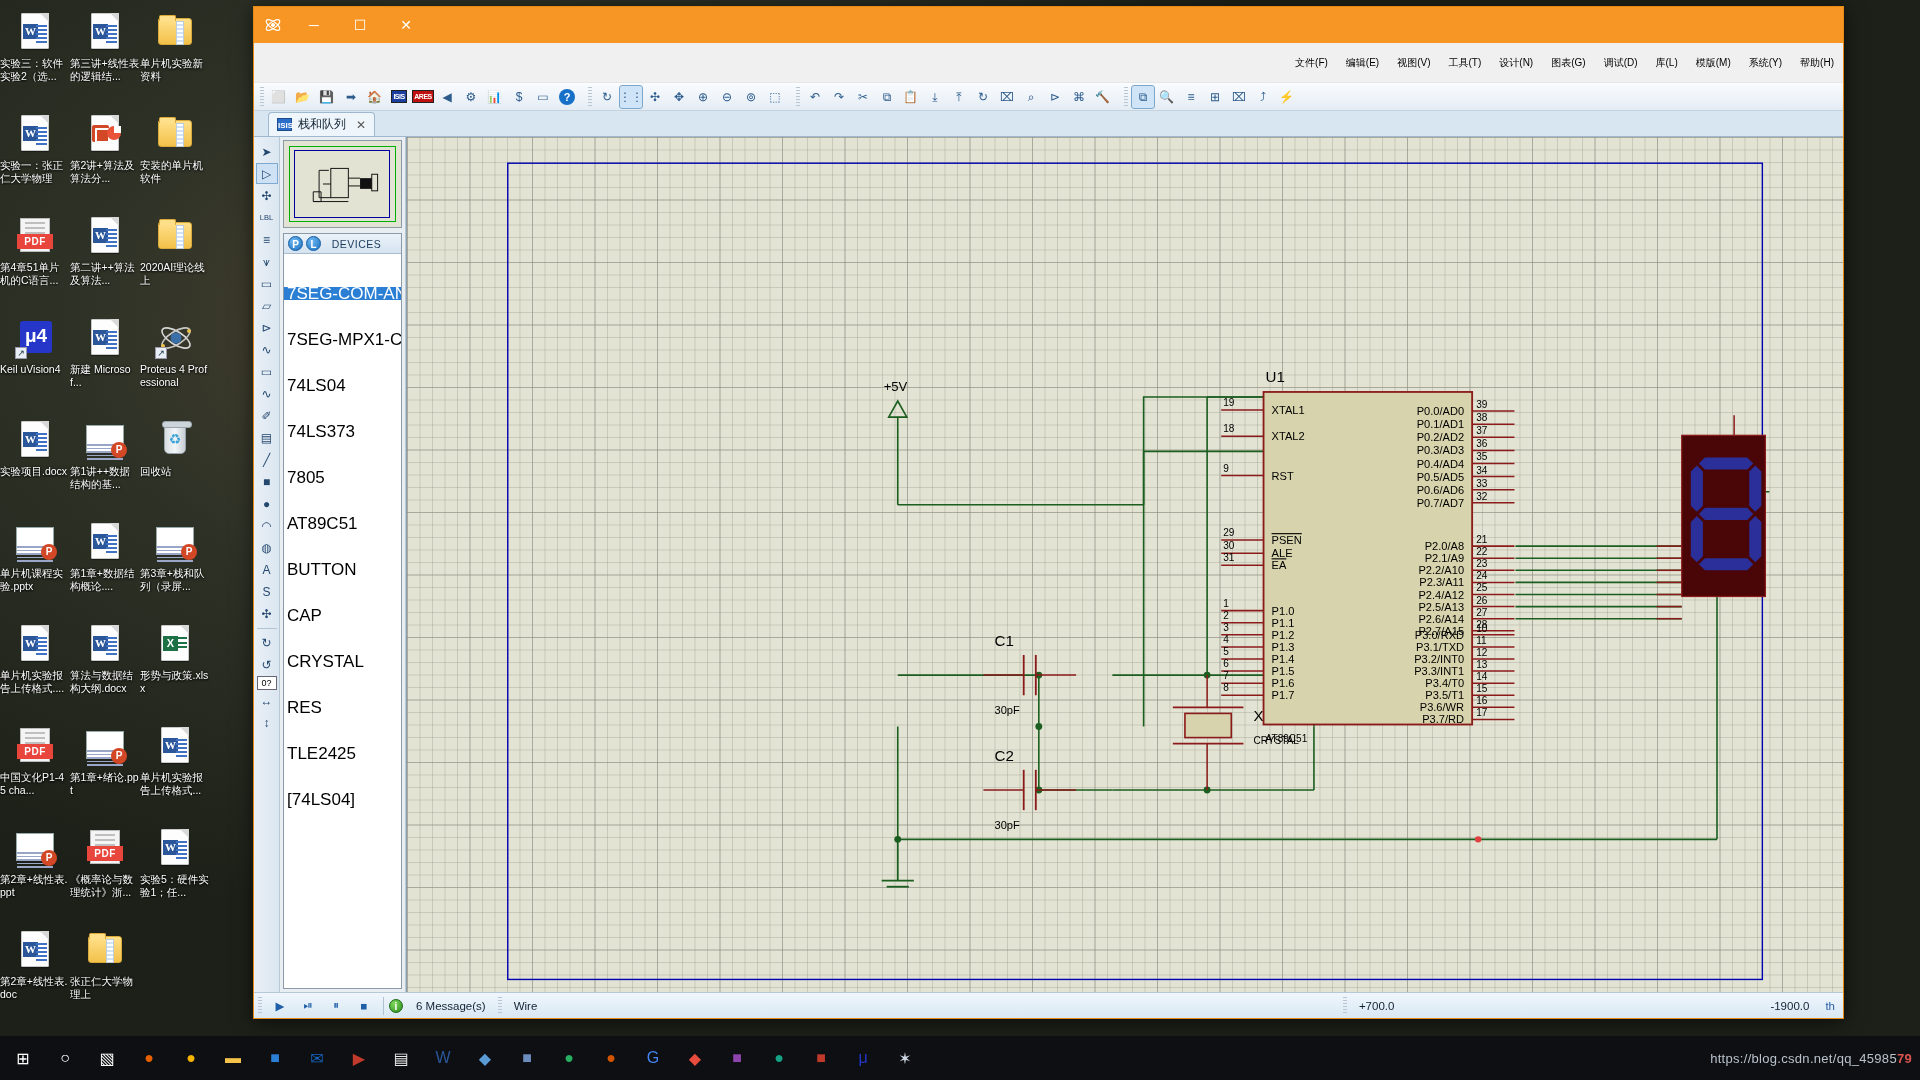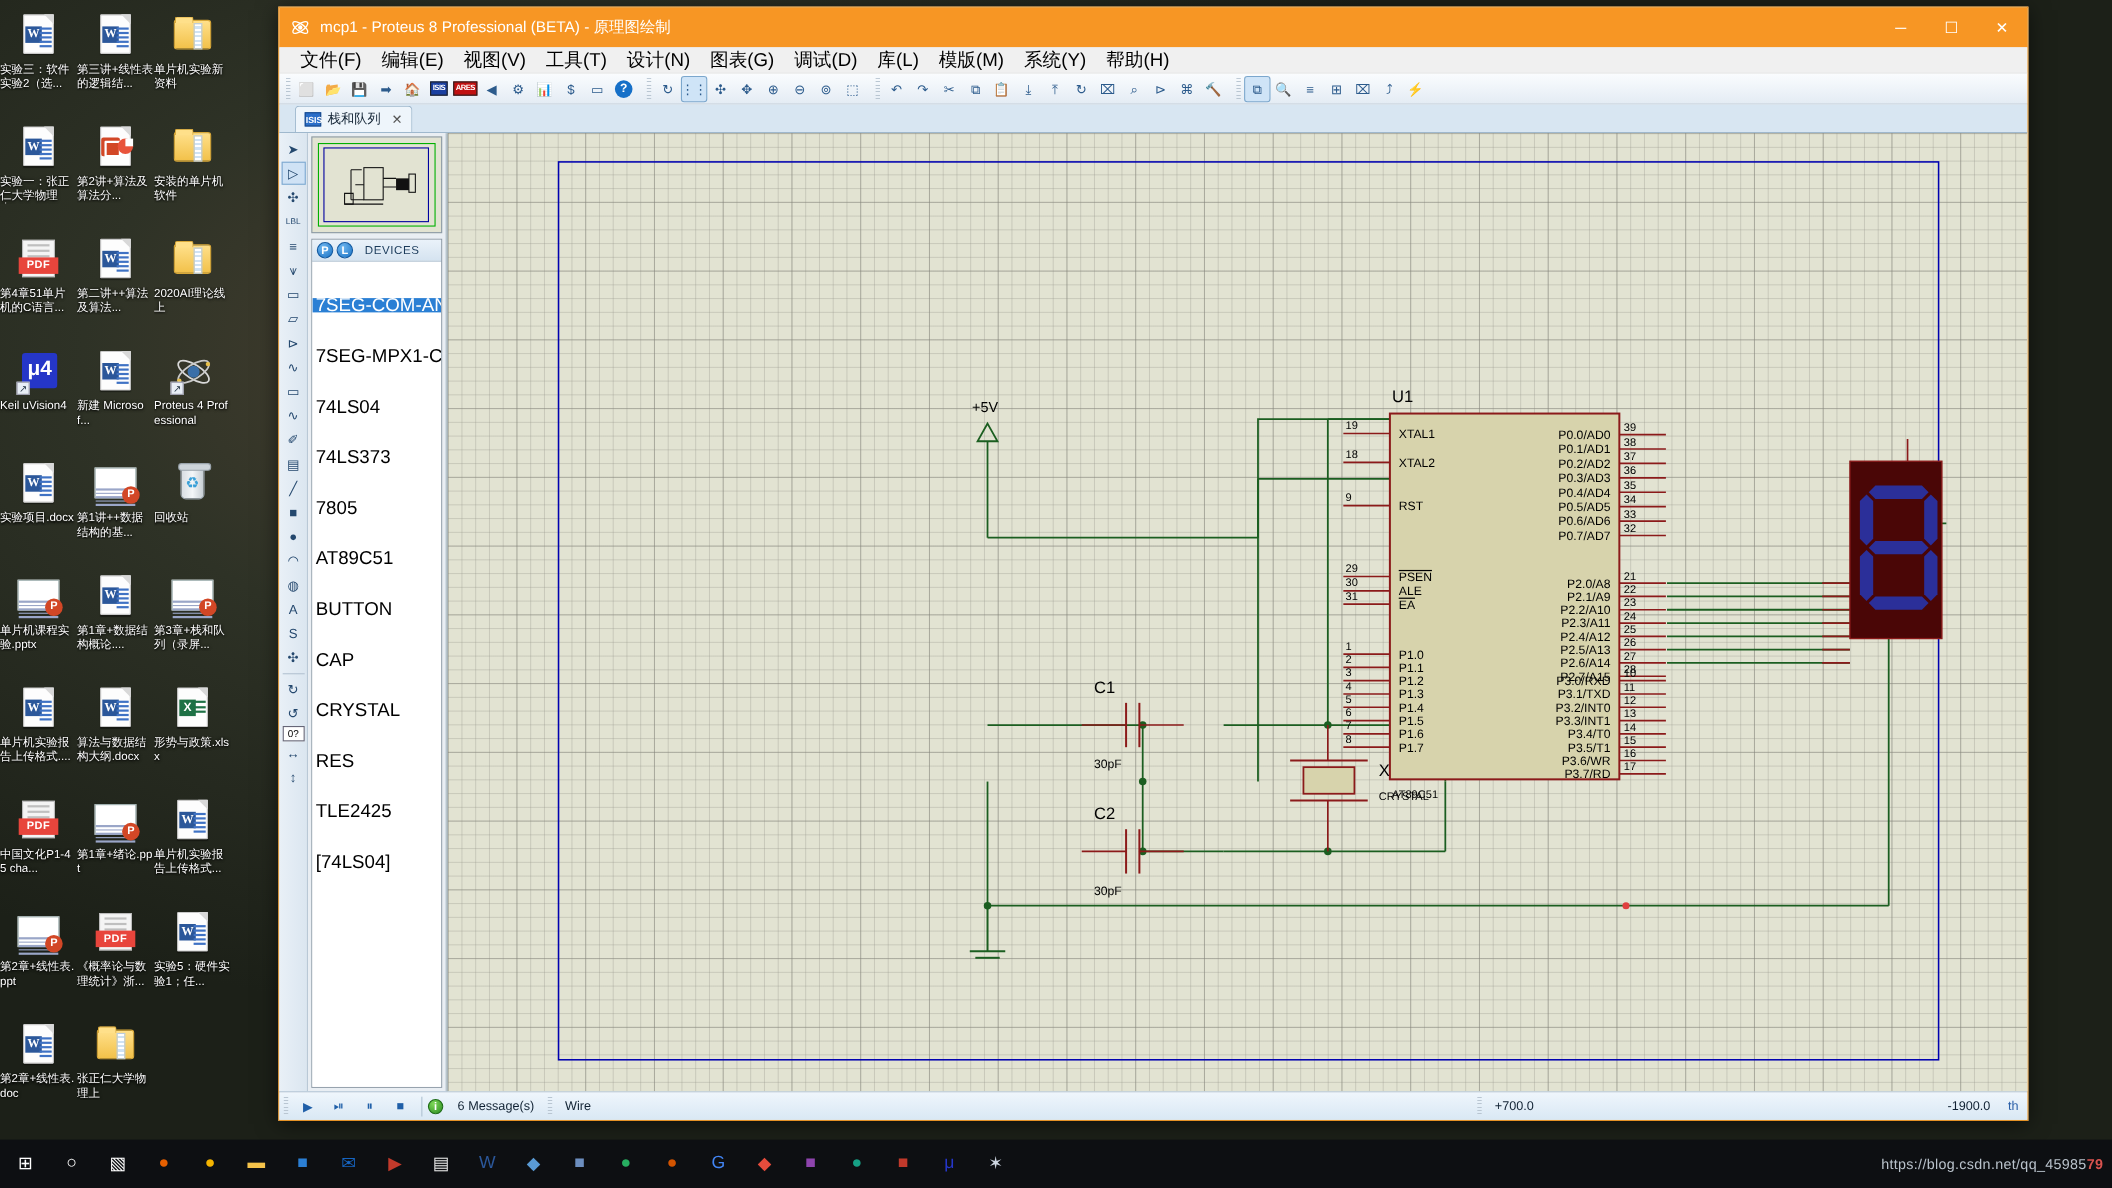--- a/index.html
+++ b/index.html
@@ -171,26 +171,27 @@
   }
   .titlebar .ttxt { flex: 1; }
   .winbtns { display: flex; height: 36px; }
   .winbtn {
     width: 46px; height: 36px;
     display: flex; align-items: center; justify-content: center;
     color: #fff; font-size: 14px;
   }
 
   .menubar {
-    height: 24px; background: #f0f0f0;
+    height: 40px; background: #f0f0f0;
     display: flex; align-items: center;
     padding-left: 10px;
-    font-size: 17px; color: #000;
+    font-size: 10px; color: #000;
     border-bottom: 1px solid #e6e6e6;
     flex: 0 0 auto;
+    justify-content: flex-end;
   }
   .menubar span { padding: 3px 9px; cursor: default; }
 
   .toolbars {
     height: 28px;
     background: linear-gradient(#fafcfe, #e4ecf4);
     display: flex; align-items: center;
     border-bottom: 1px solid #c5d2de;
     flex: 0 0 auto;
   }
@@ -670,21 +671,20 @@
   <div id="proteus">
 
     <div class="titlebar">
       <span class="appicon">
         <svg width="18" height="18" viewBox="0 0 18 18">
           <ellipse cx="9" cy="9" rx="8" ry="3.2" fill="none" stroke="#fff" stroke-width="1.2" transform="rotate(35 9 9)"></ellipse>
           <ellipse cx="9" cy="9" rx="8" ry="3.2" fill="none" stroke="#fff" stroke-width="1.2" transform="rotate(-35 9 9)"></ellipse>
           <circle cx="9" cy="9" r="2" fill="#fff"></circle>
         </svg>
       </span>
-      <span class="ttxt">mcp1 - Proteus 8 Professional (BETA) - 原理图绘制</span>
       <span class="winbtns">
         <span class="winbtn">─</span>
         <span class="winbtn">☐</span>
         <span class="winbtn close">✕</span>
       </span>
     </div>
 
     <div class="menubar" id="menubar">
         <span>文件(F)</span>
         <span>编辑(E)</span>

